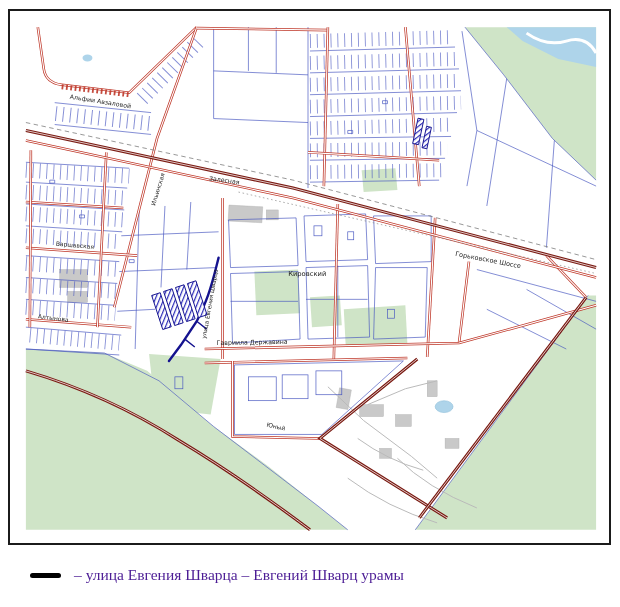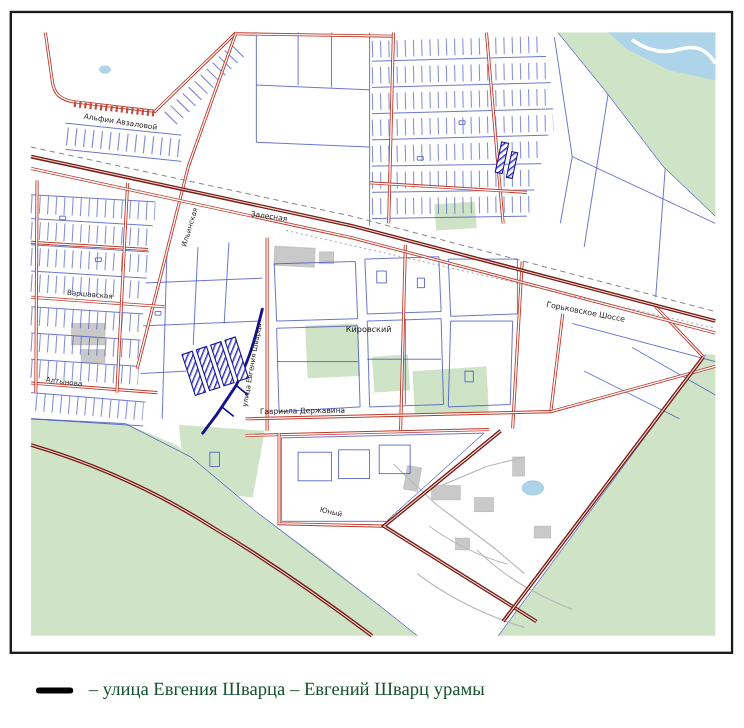--- a/index.html
+++ b/index.html
@@ -11,21 +11,21 @@
     position:absolute;left:8px;top:9px;width:603px;height:536px;
     border:2px solid #1b1b1b;box-sizing:border-box;background:#fff;
   }
   .map-frame svg{display:block;width:100%;height:100%;}
   .legend{
     position:absolute;left:30px;top:566px;display:flex;align-items:center;gap:13px;
   }
   .legend-dash{width:31px;height:5px;background:#000;border-radius:2.5px;flex:0 0 auto;}
   .legend-text{
     font-family:"Liberation Serif","DejaVu Serif",serif;
-    font-size:15.5px;color:#14532d;white-space:nowrap;
+    font-size:15.5px;color:#4c1d95;white-space:nowrap;
   }
   
   .pl   {stroke:var(--parcel);stroke-width:.7;fill:none;opacity:.95}
   .ticks{stroke:var(--parcel);fill:none;opacity:.65}
   .ro   {stroke:var(--red);stroke-width:2.6;fill:none}
   .ri   {stroke:#ffffff;stroke-width:1.1;fill:none}
   .mo   {stroke:var(--dark);stroke-width:3.1;fill:none}
   .mi   {stroke:#fff;stroke-width:.9;fill:none;opacity:.85}
   .rail {stroke:#7d7d7d;stroke-width:.8;fill:none;stroke-dasharray:4.5,3.5}
   .rail2{stroke:#8a8a8a;stroke-width:.7;fill:none;stroke-dasharray:1.6,2.6}

